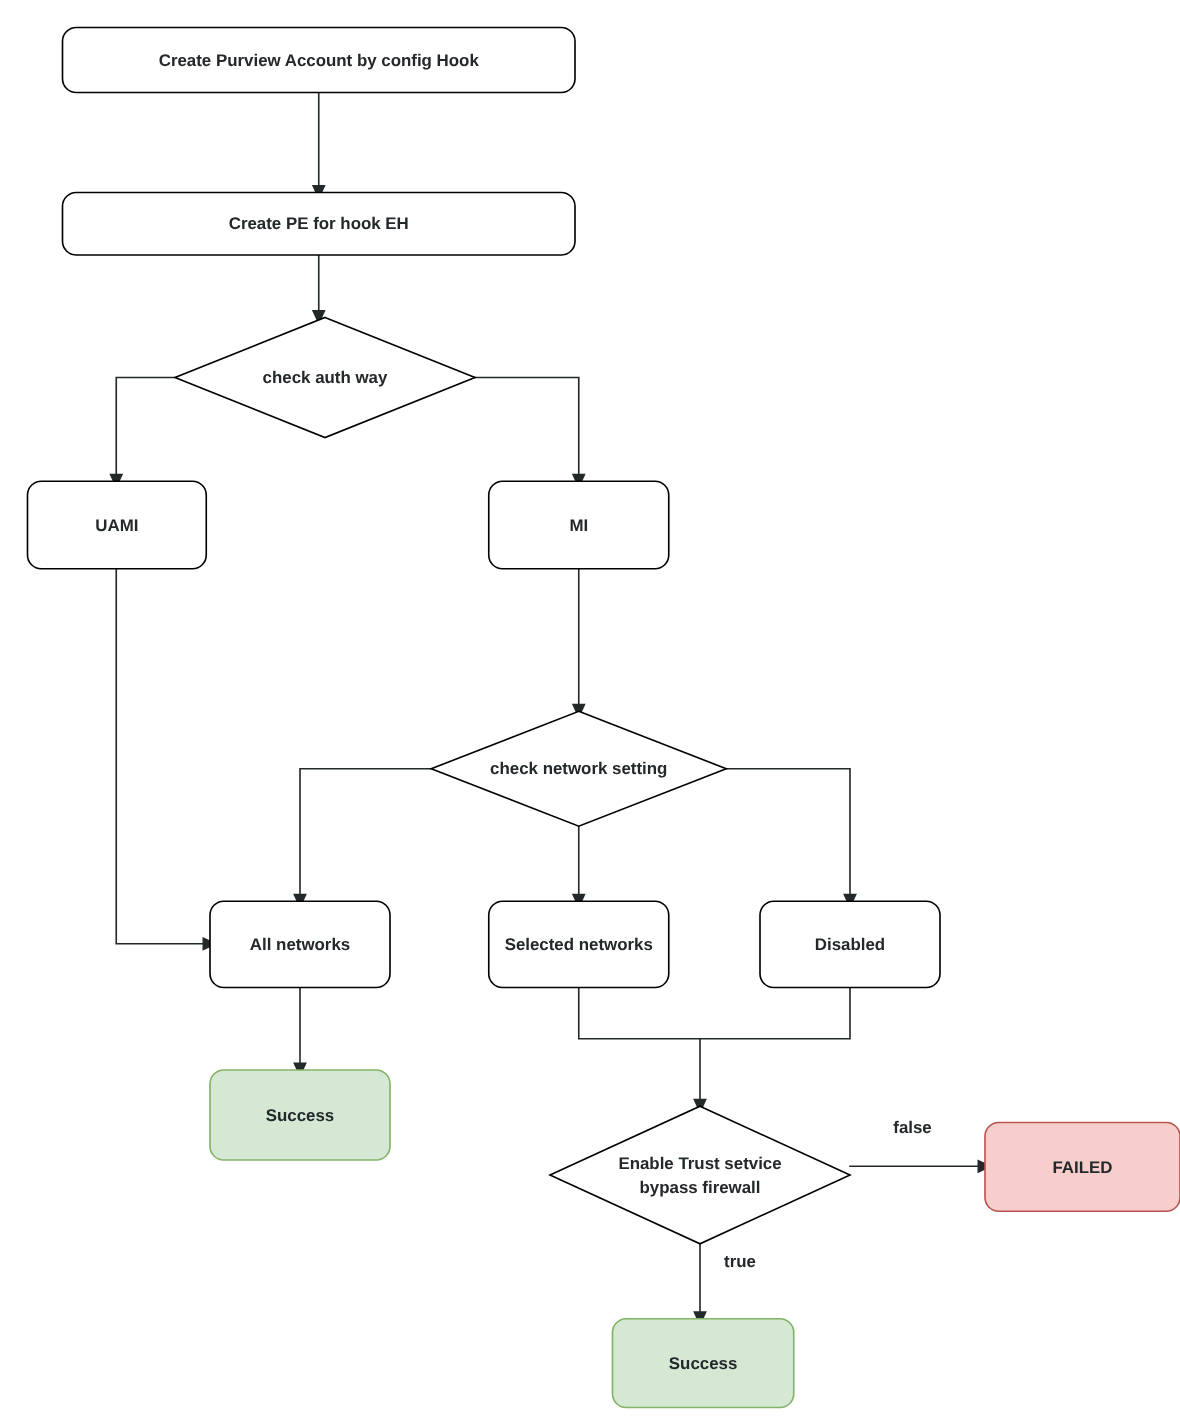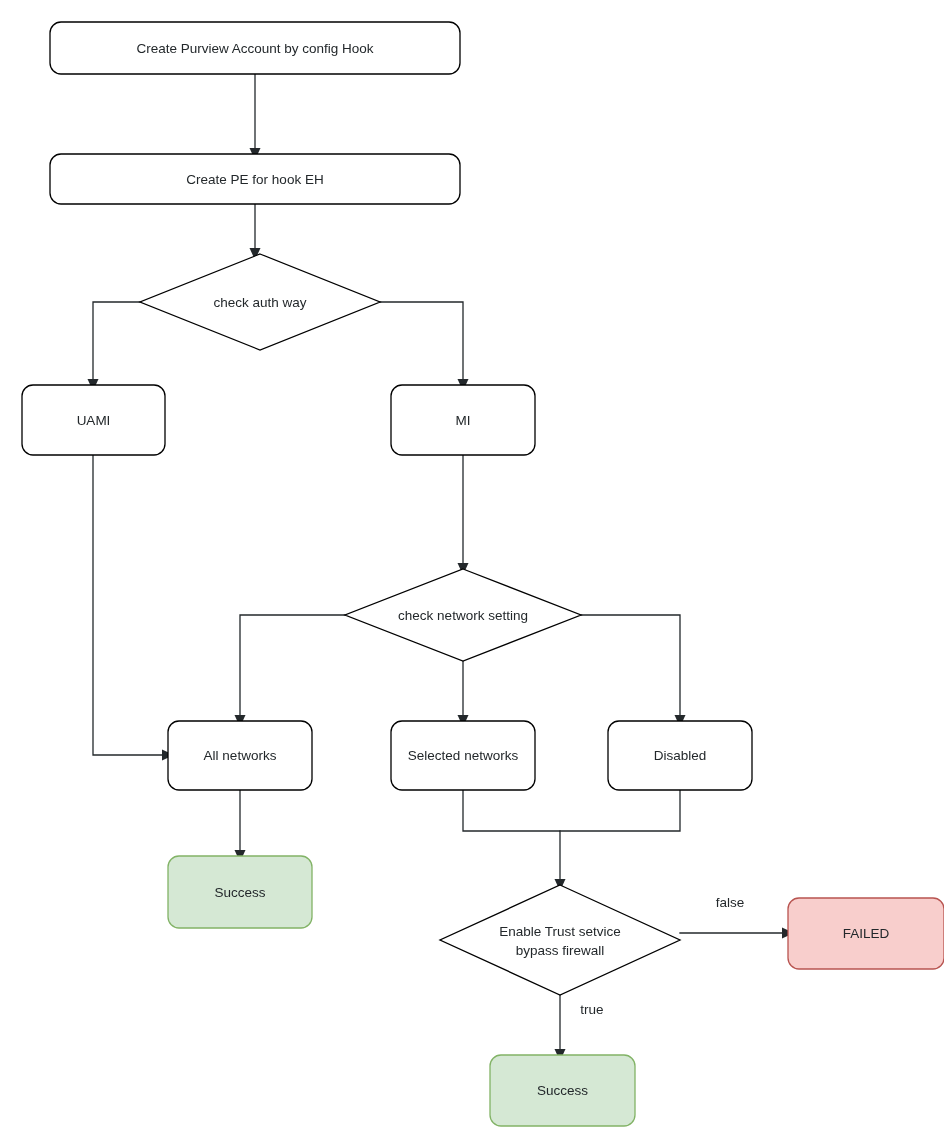--- a/index.html
+++ b/index.html
@@ -12,20 +12,21 @@
     width: 944px;
     height: 1140px;
     overflow: hidden;
     font-family: "Liberation Sans", sans-serif;
   }
   #flow-root {
     position: relative;
     width: 944px;
     height: 880px;
     background: #ffffff;
+    font-weight: bold;
   }
   svg#flow-canvas {
     position: absolute;
     top: 0;
     left: 0;
     width: 944px;
     height: 1140px;
     display: block;
   }
   .node-shape {

